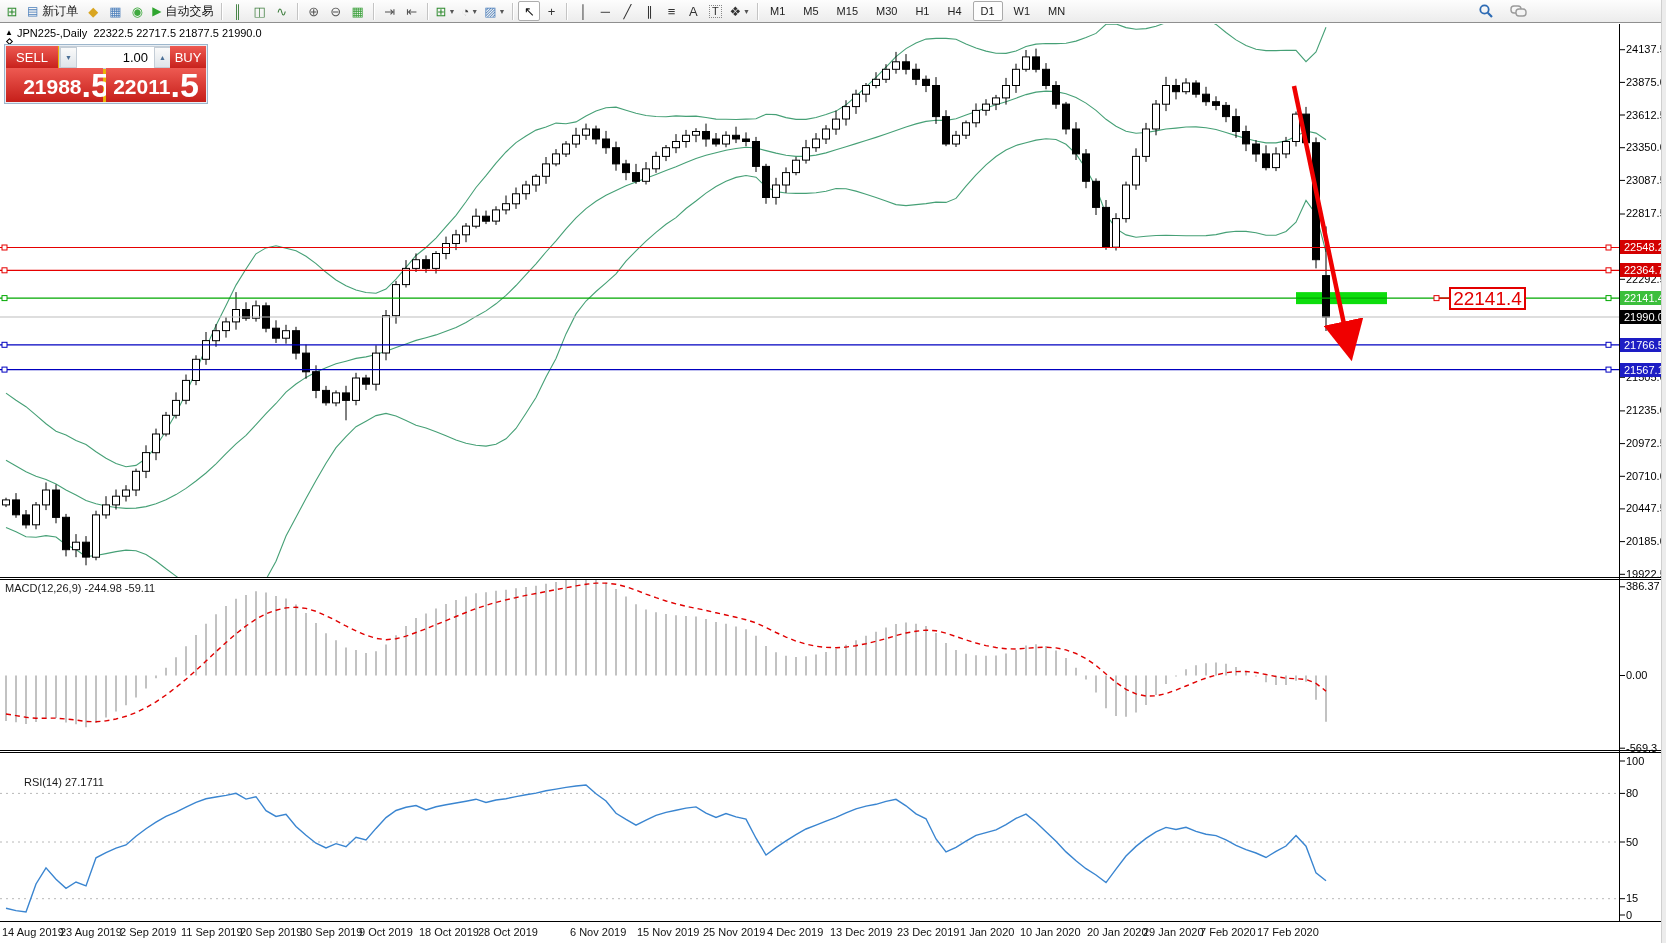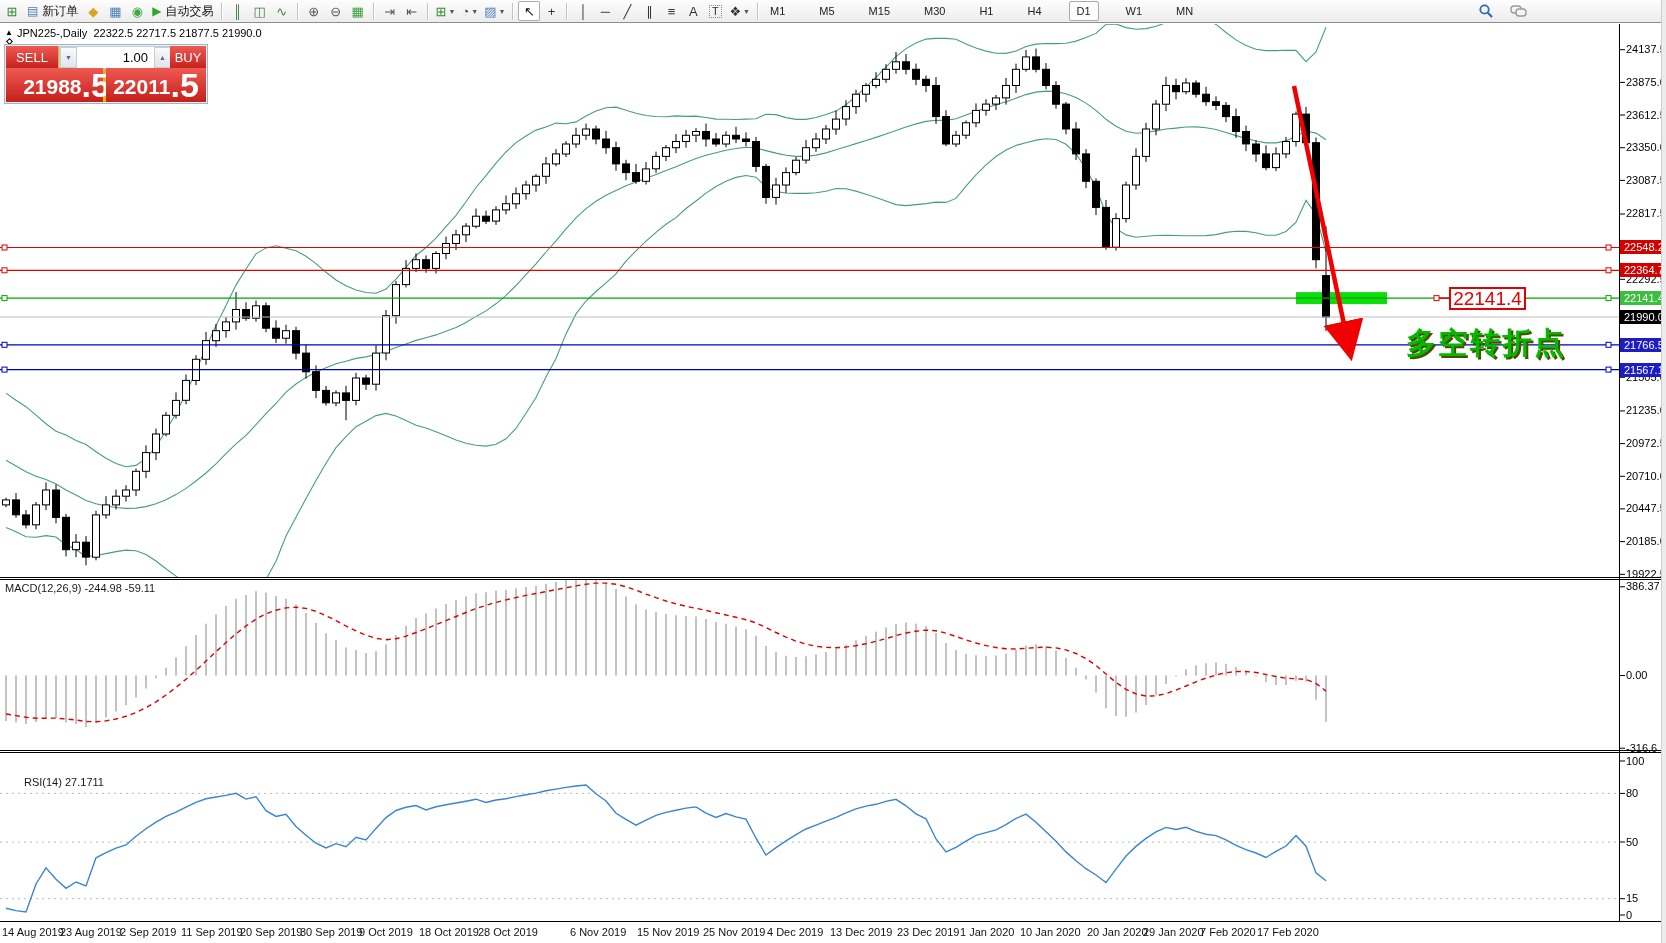--- a/index.html
+++ b/index.html
@@ -173,21 +173,21 @@
         </button>
         <button class="tbtn" style="border: none; background: none;">
           <span class="glyph boxT" style="color: rgb(51, 51, 51);">T</span>
         </button>
         <button class="tbtn" style="border: none; background: none;">
           <span class="glyph" style="color: rgb(51, 51, 51);">❖</span>
           <span class="caret">▼</span>
         </button>
       </span>
     <span class="sep"></span>
-    <span id="tb-timeframes" style="display:flex;gap:20px;">
+    <span id="tb-timeframes" style="display:flex;gap:4px;">
         <button class="tf" style="border: none; background: none;">M1</button>
         <button class="tf" style="border: none; background: none;">M5</button>
         <button class="tf" style="border: none; background: none;">M15</button>
         <button class="tf" style="border: none; background: none;">M30</button>
         <button class="tf" style="border: none; background: none;">H1</button>
         <button class="tf" style="border: none; background: none;">H4</button>
         <button class="tf active">D1</button>
         <button class="tf" style="border: none; background: none;">W1</button>
         <button class="tf" style="border: none; background: none;">MN</button>
       </span>
@@ -709,21 +709,20 @@
       <line x1="1619" y1="675.5" x2="1625" y2="675.5" stroke="#000"></line>
       <line x1="1619" y1="748.2" x2="1625" y2="748.2" stroke="#000"></line>
       <line x1="1619" y1="761.0" x2="1625" y2="761.0" stroke="#000"></line>
       <line x1="1619" y1="793.4" x2="1625" y2="793.4" stroke="#000"></line>
       <line x1="1619" y1="842.0" x2="1625" y2="842.0" stroke="#000"></line>
       <line x1="1619" y1="898.7" x2="1625" y2="898.7" stroke="#000"></line>
       <line x1="1619" y1="915.0" x2="1625" y2="915.0" stroke="#000"></line>
     </svg>
 
   <div id="annBox">22141.4</div>
-  <div id="annText">多空转折点</div>
 
   <div id="labels">
       <div class="pxTick" style="top: 43.2px;">24137.5</div>
       <div class="pxTick" style="top: 75.8696px;">23875.0</div>
       <div class="pxTick" style="top: 108.539px;">23612.5</div>
       <div class="pxTick" style="top: 141.209px;">23350.0</div>
       <div class="pxTick" style="top: 173.878px;">23087.5</div>
       <div class="pxTick" style="top: 207.481px;">22817.5</div>
       <div class="pxTick" style="top: 272.82px;">22292.5</div>
       <div class="pxTick" style="top: 370.829px;">21505.0</div>
@@ -734,21 +733,21 @@
       <div class="pxTick" style="top: 535.11px;">20185.0</div>
       <div class="pxTick" style="top: 567.78px;">19922.5</div>
       <div class="pxBox" style="top: 240.497px; background: rgb(212, 0, 0);">22548.2</div>
       <div class="pxBox" style="top: 263.335px; background: rgb(212, 0, 0);">22364.7</div>
       <div class="pxBox" style="top: 291.126px; background: rgb(60, 191, 60);">22141.4</div>
       <div class="pxBox" style="top: 309.968px; background: rgb(0, 0, 0);">21990.0</div>
       <div class="pxBox" style="top: 337.784px; background: rgb(29, 29, 196);">21766.5</div>
       <div class="pxBox" style="top: 362.6px; background: rgb(29, 29, 196);">21567.1</div>
       <div class="pxTick" style="top: 580.322px;">386.37</div>
       <div class="pxTick" style="top: 669px;">0.00</div>
-      <div class="pxTick" style="top: 741.665px;">-316.6</div>
+      <div class="pxTick" style="top: 741.665px;">-569.3</div>
       <div class="pxTick" style="top: 754.5px;">100</div>
       <div class="pxTick" style="top: 786.9px;">80</div>
       <div class="pxTick" style="top: 835.5px;">50</div>
       <div class="pxTick" style="top: 892.2px;">15</div>
       <div class="pxTick" style="top: 908.5px;">0</div>
       <div class="dateLbl" style="left: 2px;">14 Aug 2019</div>
       <div class="dateLbl" style="left: 60px;">23 Aug 2019</div>
       <div class="dateLbl" style="left: 120px;">2 Sep 2019</div>
       <div class="dateLbl" style="left: 181px;">11 Sep 2019</div>
       <div class="dateLbl" style="left: 240px;">20 Sep 2019</div>

